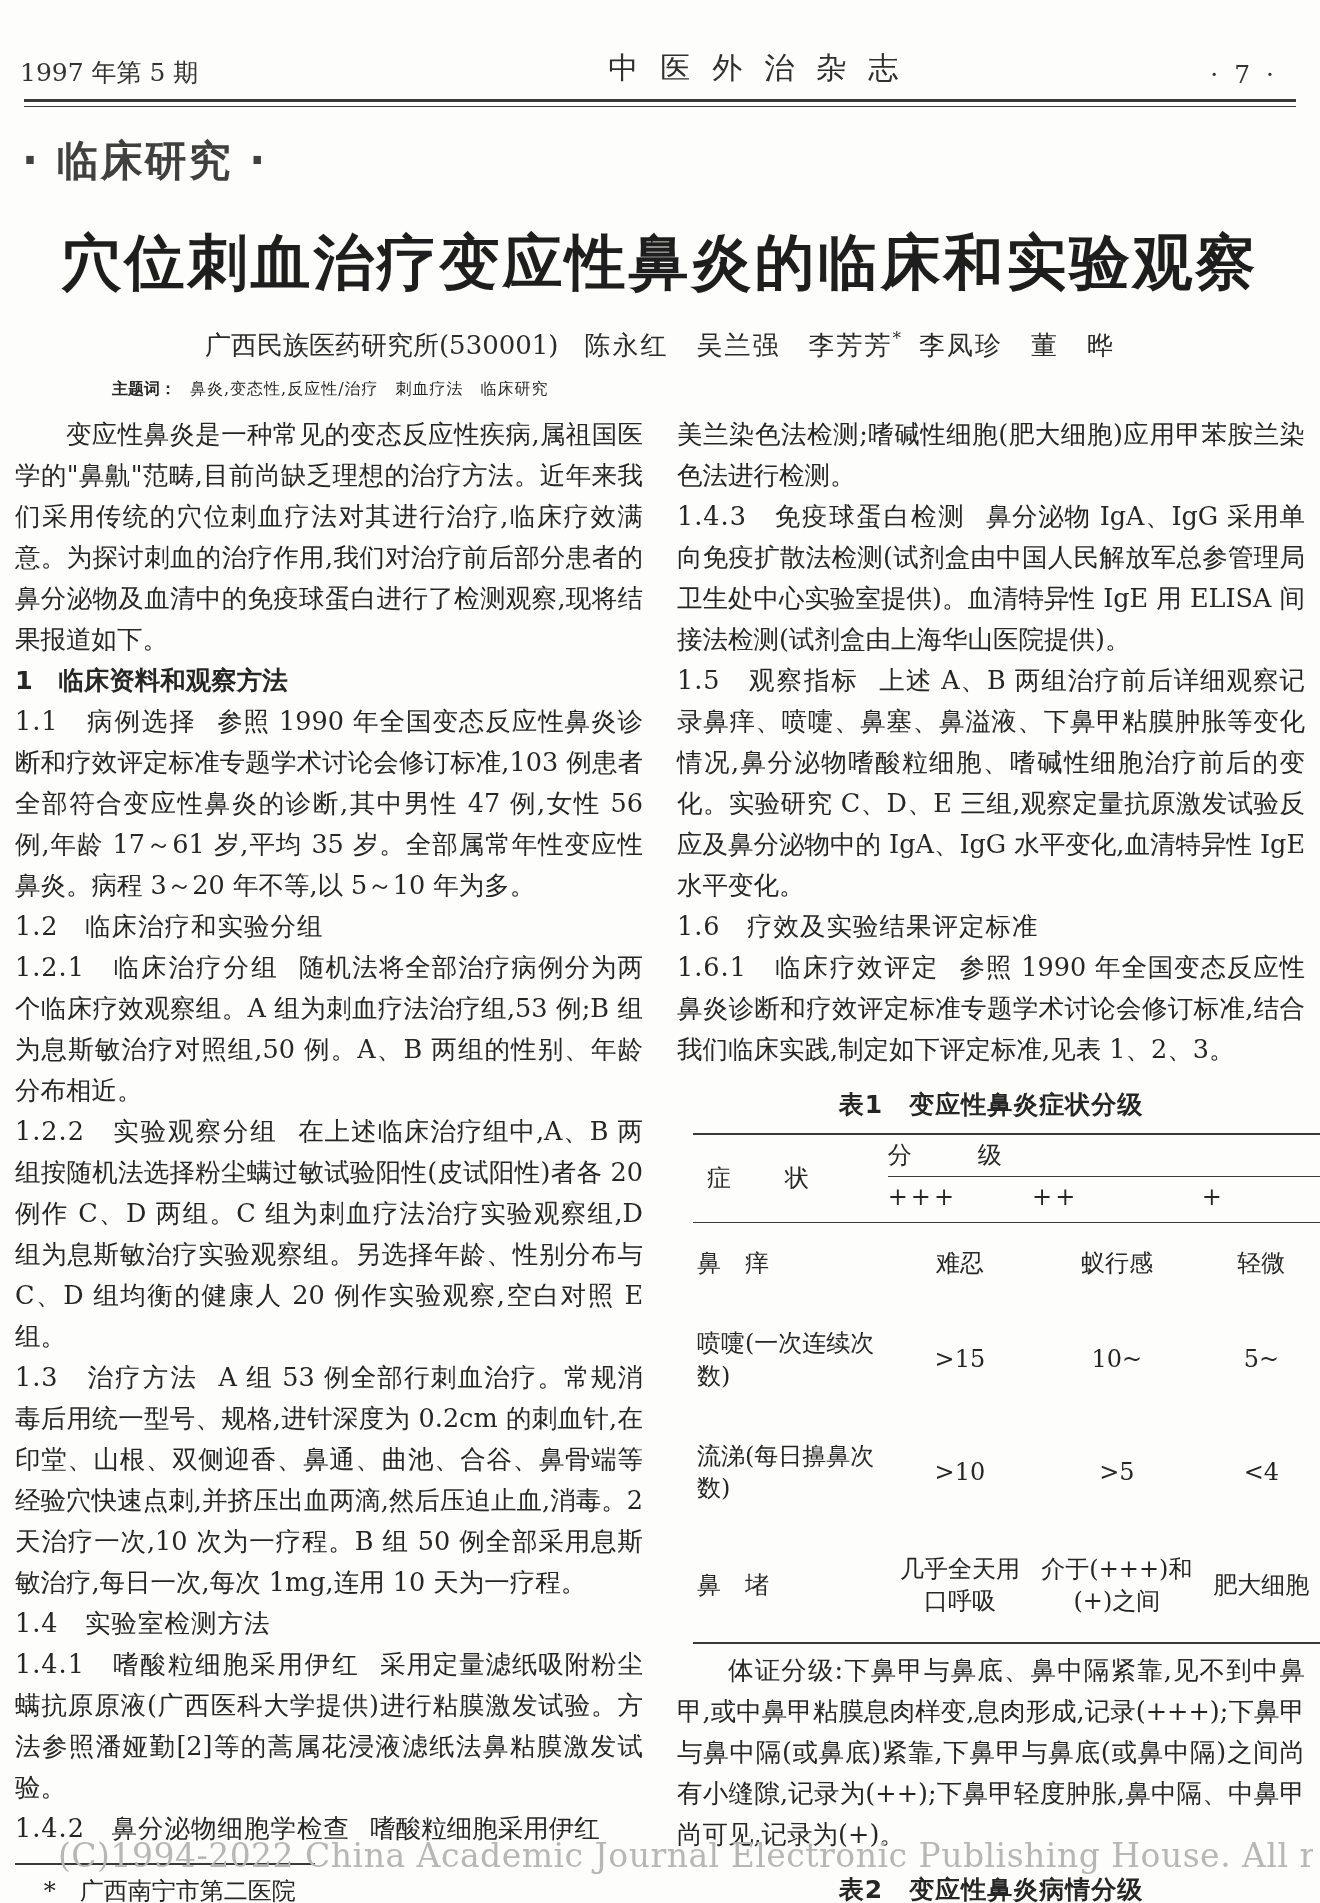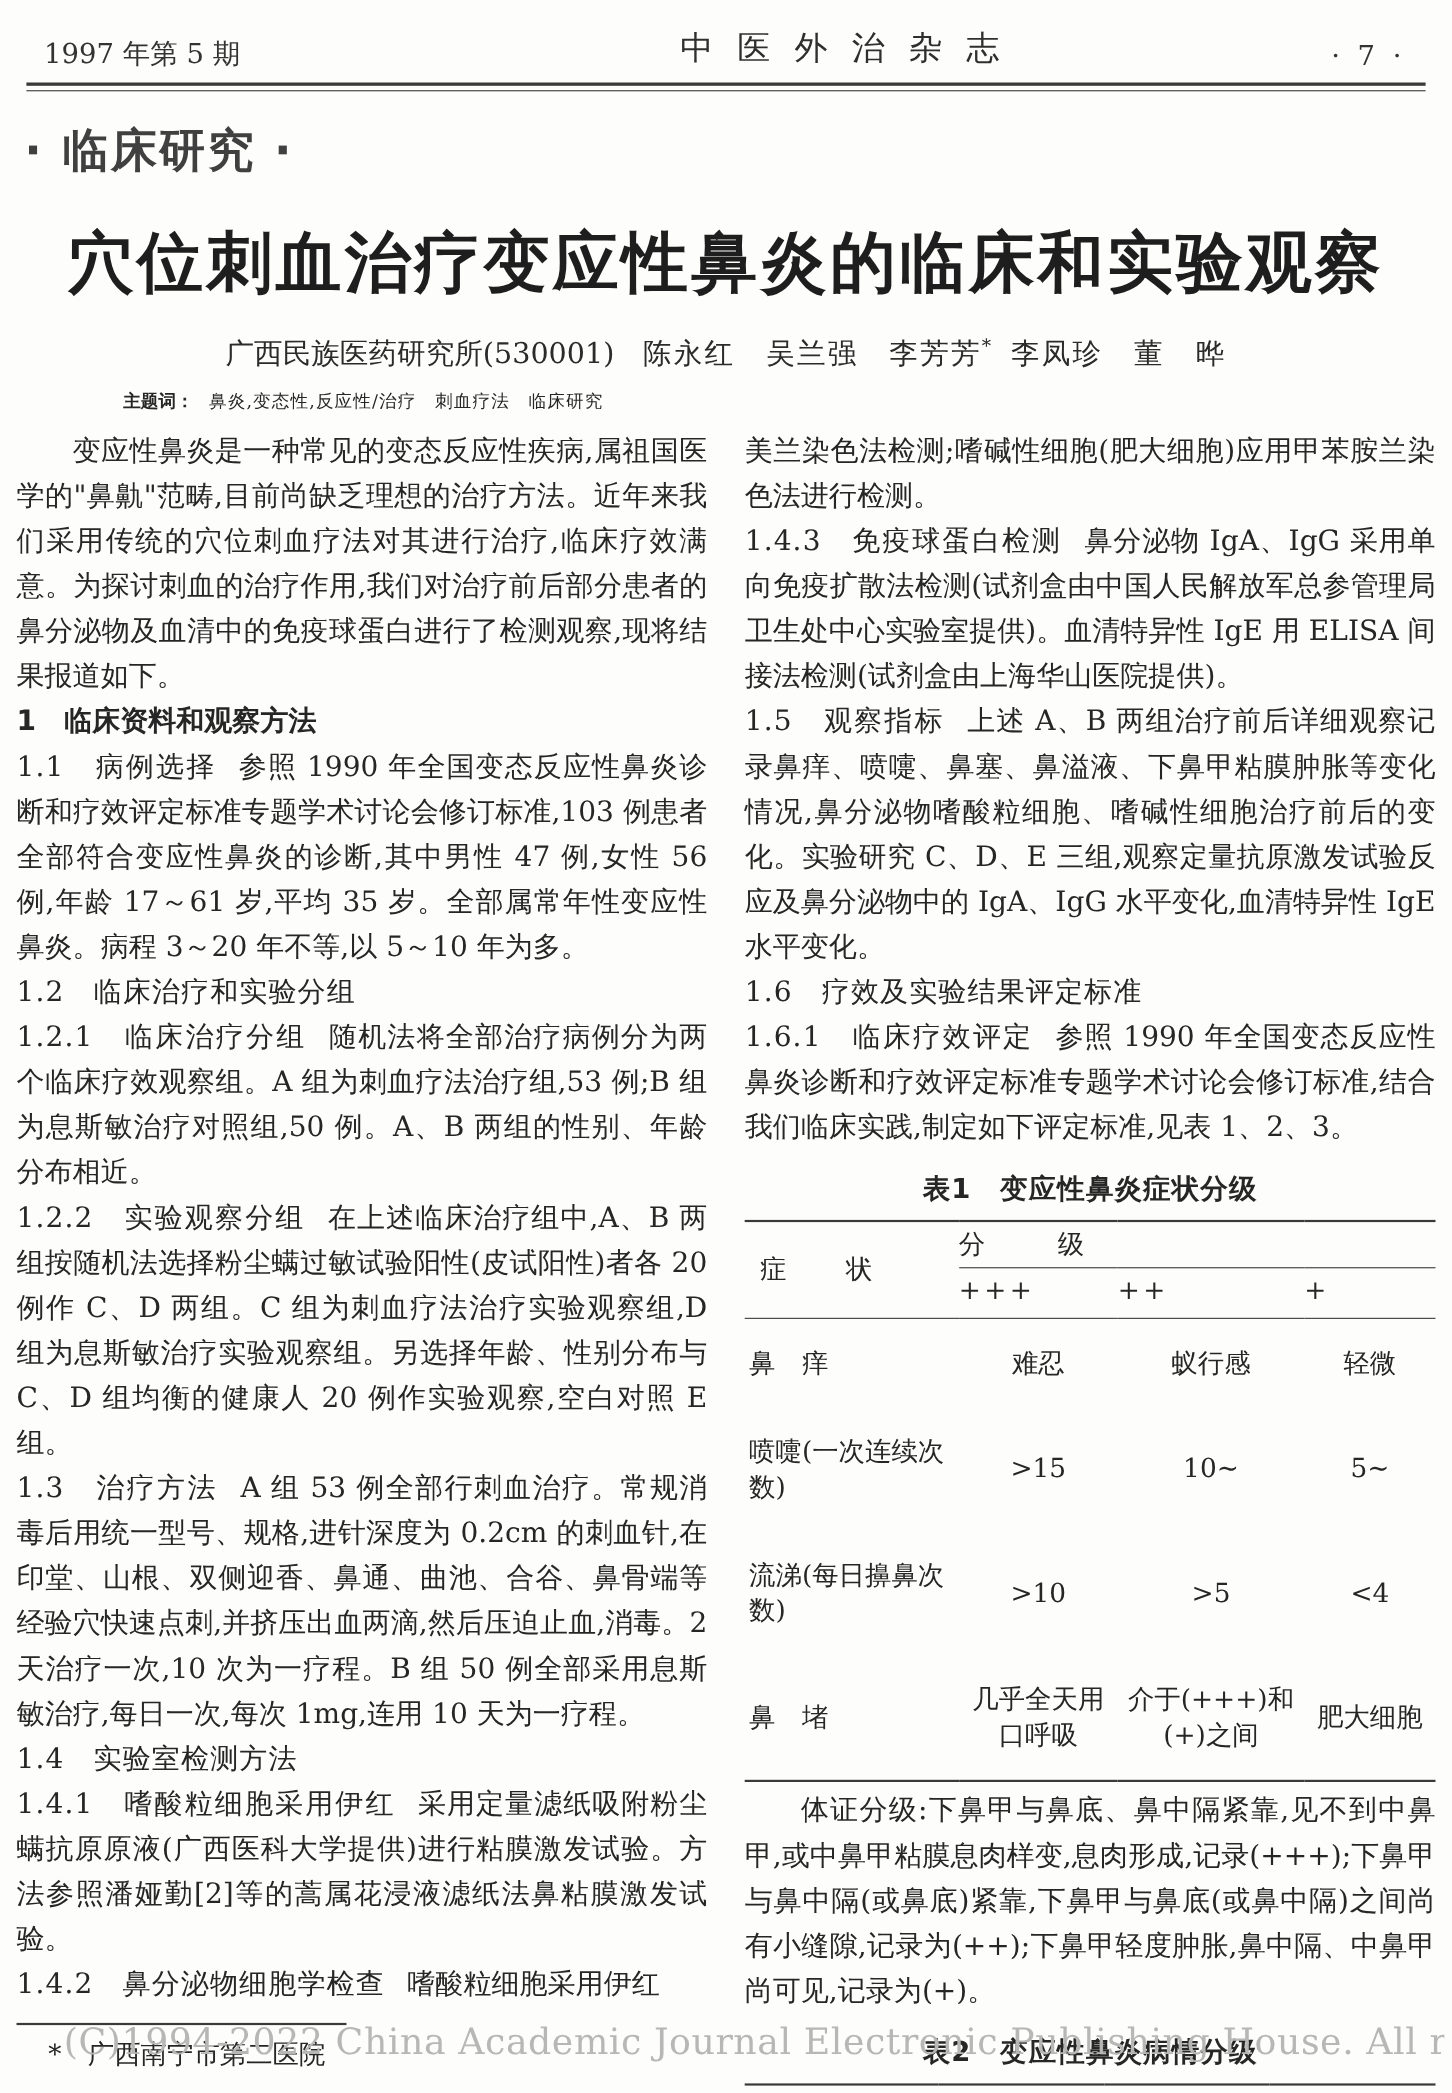--- a/index.html
+++ b/index.html
@@ -7,21 +7,21 @@
     width:1320px;height:1903px;
     background:#fdfdfb;color:#262626;
     font-family:"DejaVu Serif","Liberation Serif",serif;
     position:relative;overflow:hidden;
   }
   .page{width:1320px;height:1903px;box-sizing:border-box;position:relative;overflow:hidden;padding-top:18px;}
 
   
   .page-header{
     display:flex;justify-content:space-between;align-items:flex-end;
-    padding:6px 42px 10px 40px;font-size:25px;color:#333;
+    padding:6px 42px 10px 20px;font-size:25px;color:#333;margin-top:24px;
   }
   .journal-name{font-size:30px;letter-spacing:22px;color:#2f2f2f;transform:translateX(60px);}
   .page-number{font-size:25px;letter-spacing:4px;}
   .double-rule{margin:0 24px;height:4px;border-top:3px solid #3a3a3a;border-bottom:1px solid #3a3a3a;}
 
   .section-label{
     margin:26px 0 0 22px;
     font-family:"DejaVu Sans","Liberation Sans",sans-serif;
     font-weight:bold;font-size:42px;color:#404040;letter-spacing:2px;
   }
@@ -54,21 +54,21 @@
 
   
   .tbl-caption{
     text-align:center;margin:14px 0 8px;
     font-family:"DejaVu Sans","Liberation Sans",sans-serif;
     font-weight:bold;font-size:25px;letter-spacing:1px;
   }
   table.paper-table{
     width:100%;border-collapse:collapse;
     border-top:2.5px solid #3a3a3a;border-bottom:2.5px solid #3a3a3a;
-    font-size:24px;line-height:1.35;margin-bottom:6px;
+    font-size:24px;line-height:1.35;margin-bottom:6px;margin-left:16px;
   }
   table.paper-table th{font-weight:normal;}
   th.sym-h{text-align:left;padding:8px 0 8px 14px;border-bottom:1.5px solid #3a3a3a;letter-spacing:2px;}
   th.grade-h{border-bottom:1.5px solid #3a3a3a;padding:4px 0 5px;letter-spacing:6px;}
   tr.grades-row th{border-bottom:1.5px solid #3a3a3a;padding:4px 0 8px;letter-spacing:3px;}
   table.paper-table tbody td{text-align:center;padding:24px 6px;vertical-align:middle;}
   table.paper-table tbody td:first-child{text-align:left;padding-left:4px;}
   table.tbl2 tbody td:first-child{text-align:center;letter-spacing:2px;}
   table.tbl2 tbody td{padding:9px 6px;}
 

